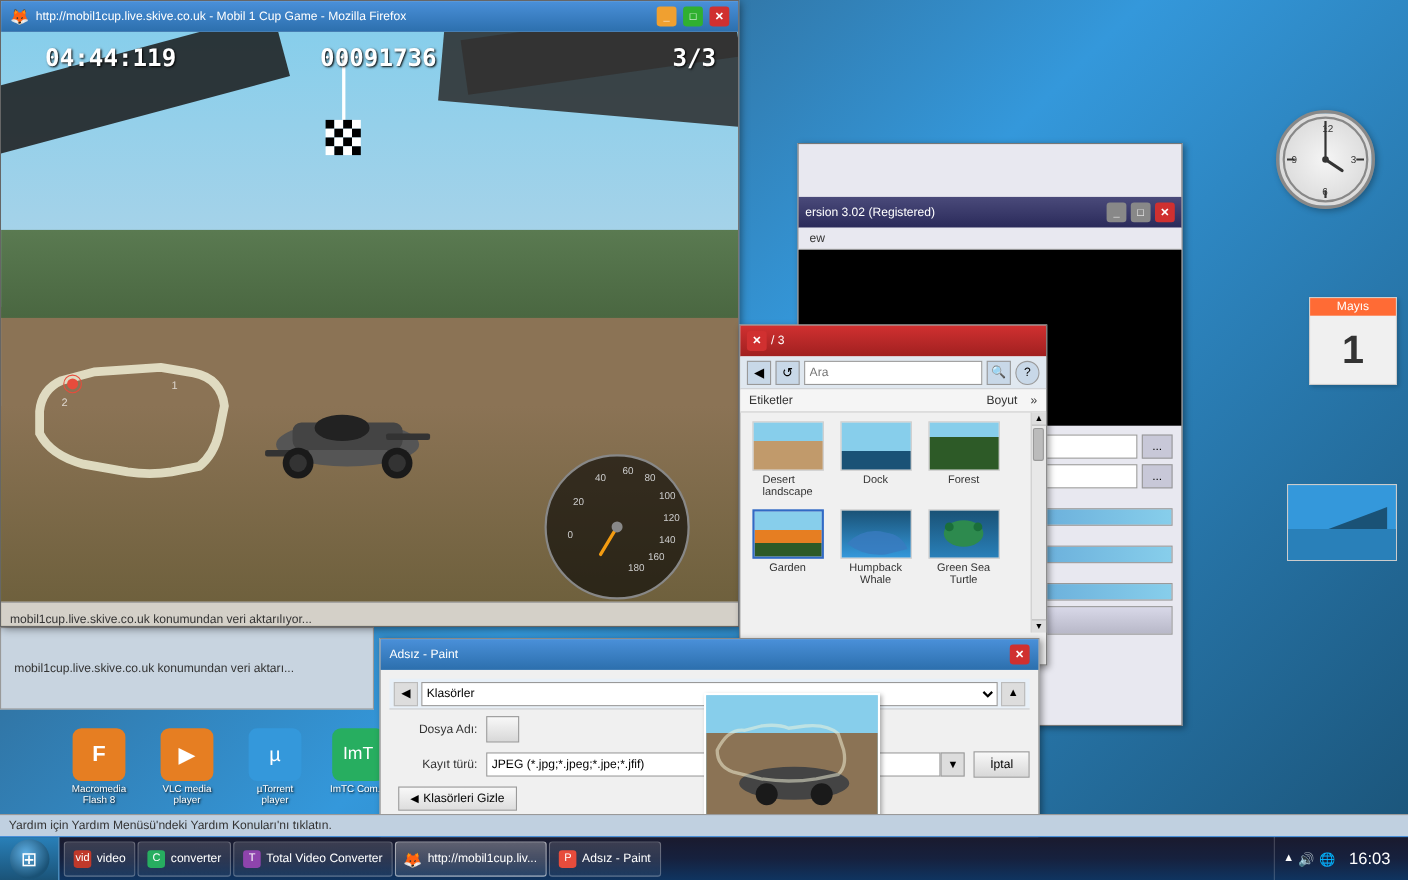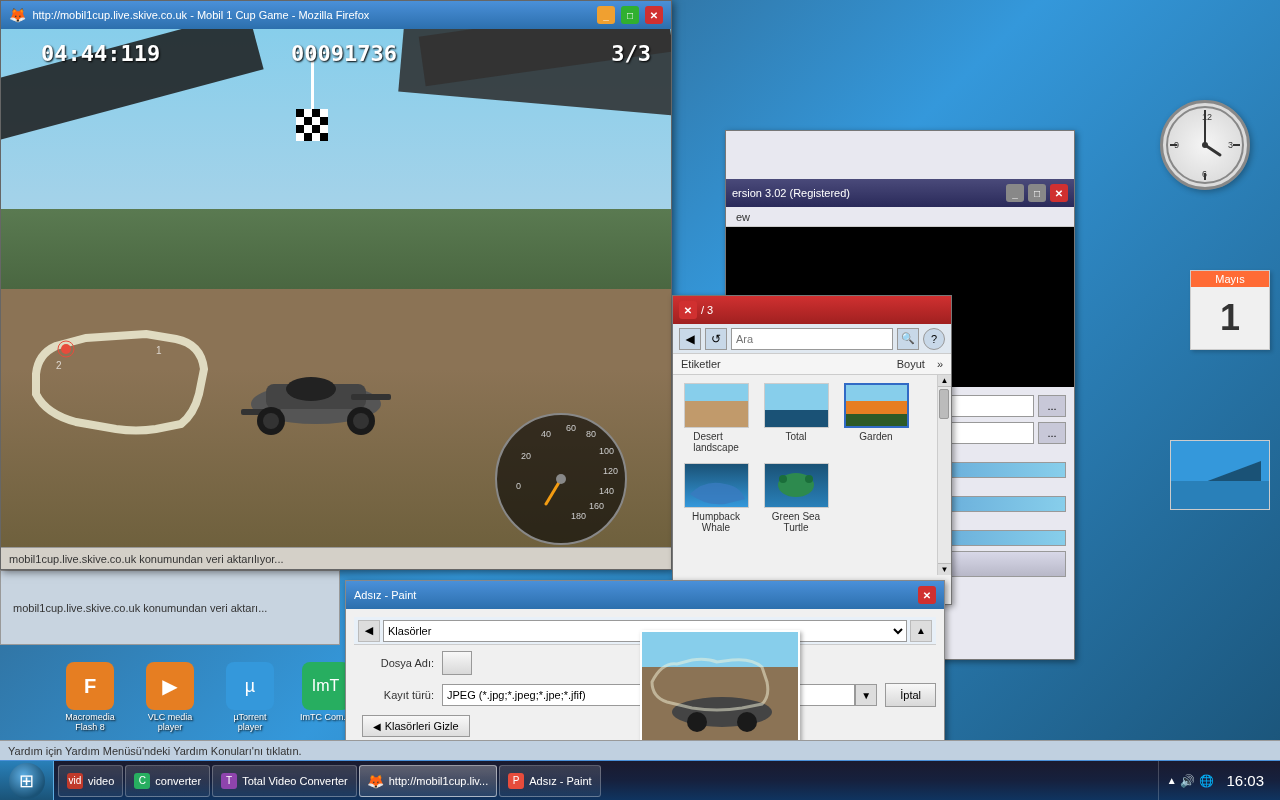--- a/index.html
+++ b/index.html
@@ -250,21 +250,21 @@
     
     .ff-status {
       position: absolute;
       bottom: 0;
       left: 0;
       width: 100%;
       height: 22px;
       background: #d4d0c8;
       border-top: 1px solid #999;
       display: flex;
-      align-items: center;
+      align-items: flex-end;
       padding: 0 8px;
       font-size: 11px;
       color: #333;
       margin-top: 24px;
     }
 
     .browser2-bar {
       height: 22px;
       background: #d4d0c8;
       border-bottom: 1px solid #999;
@@ -787,23 +787,27 @@
       <div class="wallpaper-grid-scroll">
         <div class="wallpaper-grid" style="padding:8px;display:grid;grid-template-columns:repeat(3,70px);gap:10px;">
 
           <div class="wallpaper-item">
             <div class="wallpaper-thumb thumb-desert"></div>
             <span class="wallpaper-thumb-label" style="font-size:10px;color:#333;text-align:left;">Desert<br>landscape</span>
           </div>
 
           <div class="wallpaper-item">
             <div class="wallpaper-thumb thumb-dock"></div>
-            <span class="wallpaper-thumb-label">Total</span>
+            <span class="wallpaper-thumb-label">Dock</span>
           </div>
 
+          <div class="wallpaper-item">
+            <div class="wallpaper-thumb thumb-forest"></div>
+            <span class="wallpaper-thumb-label">Forest</span>
+          </div>
 
           <div class="wallpaper-item">
             <div class="wallpaper-thumb thumb-garden" style="border: 2px solid #316ac5;"></div>
             <span class="wallpaper-thumb-label">Garden</span>
           </div>
 
           <div class="wallpaper-item">
             <div class="wallpaper-thumb thumb-whale">
               <svg width="63" height="43" viewBox="0 0 63 43">
                   <path d="M5,30 Q20,15 40,20 Q55,22 60,35 L40,40 Q20,42 5,30Z" fill="#3a7abf" opacity="0.8"></path>

